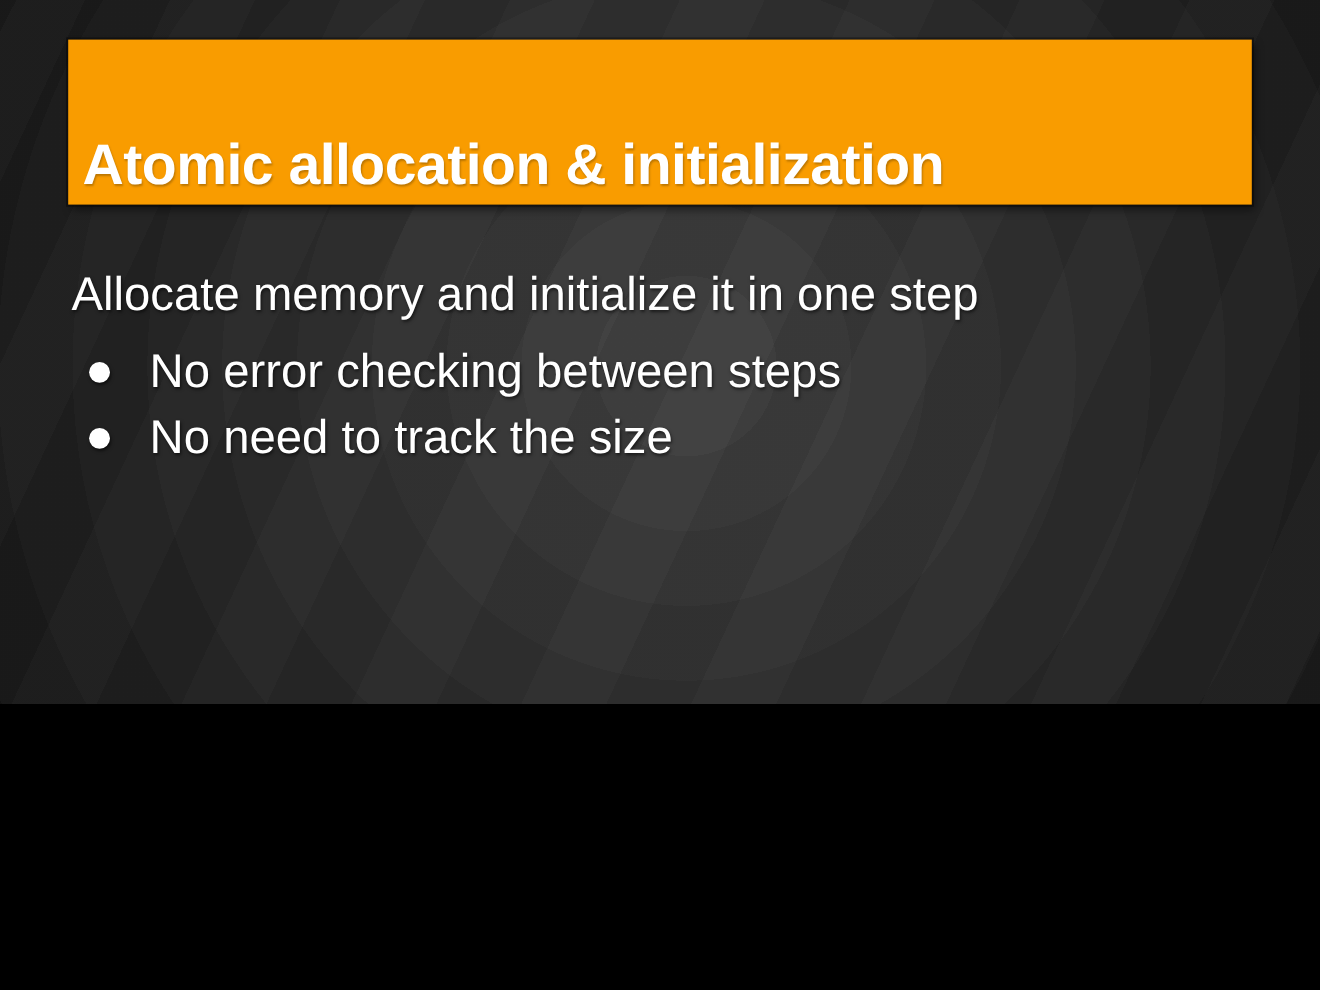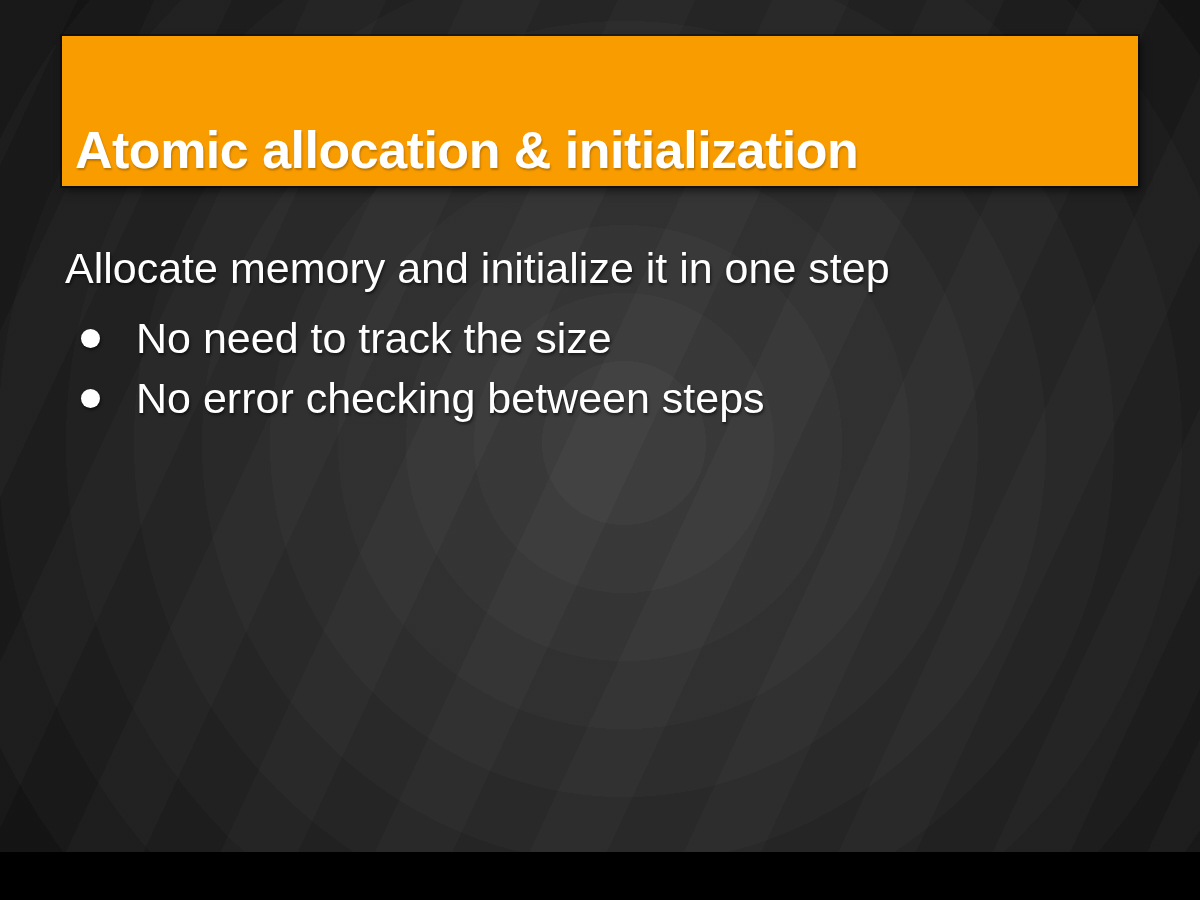--- a/index.html
+++ b/index.html
@@ -3,21 +3,21 @@
 <meta charset="utf-8">
 <style>
   html, body {
     margin: 0;
     padding: 0;
     background: #000;
   }
   .slide {
     position: relative;
     width: 1200px;
-    height: 852px;
+    height: 640px;
     overflow: hidden;
     font-family: "Liberation Sans", "DejaVu Sans", sans-serif;
     background-color: #101010;
     background-image:
       repeating-linear-gradient(115deg,
         rgba(255,255,255,0.015) 0 70px,
         rgba(0,0,0,0.03) 70px 140px),
       radial-gradient(circle at 52% 52%,
         #3f3f3f 0 82px,
         #3a3a3a 82px 150px,
@@ -96,22 +96,22 @@
   <div class="title-bar" style="background: rgb(249, 156, 0);">
     <h1>Atomic allocation &amp; initialization</h1>
   </div>
 
   <div class="content">
     <p class="lead">Allocate memory and initialize it in one step</p>
 
     <ul class="bullets">
       <li>
         <span class="bullet-dot"></span>
-        <span>No need to track the size</span>
+        <span>No error checking between steps</span>
       </li>
       <li>
         <span class="bullet-dot"></span>
-        <span>No error checking between steps</span>
+        <span>No need to track the size</span>
       </li>
     </ul>
   </div>
 
 </div>
 
 </body></html>

